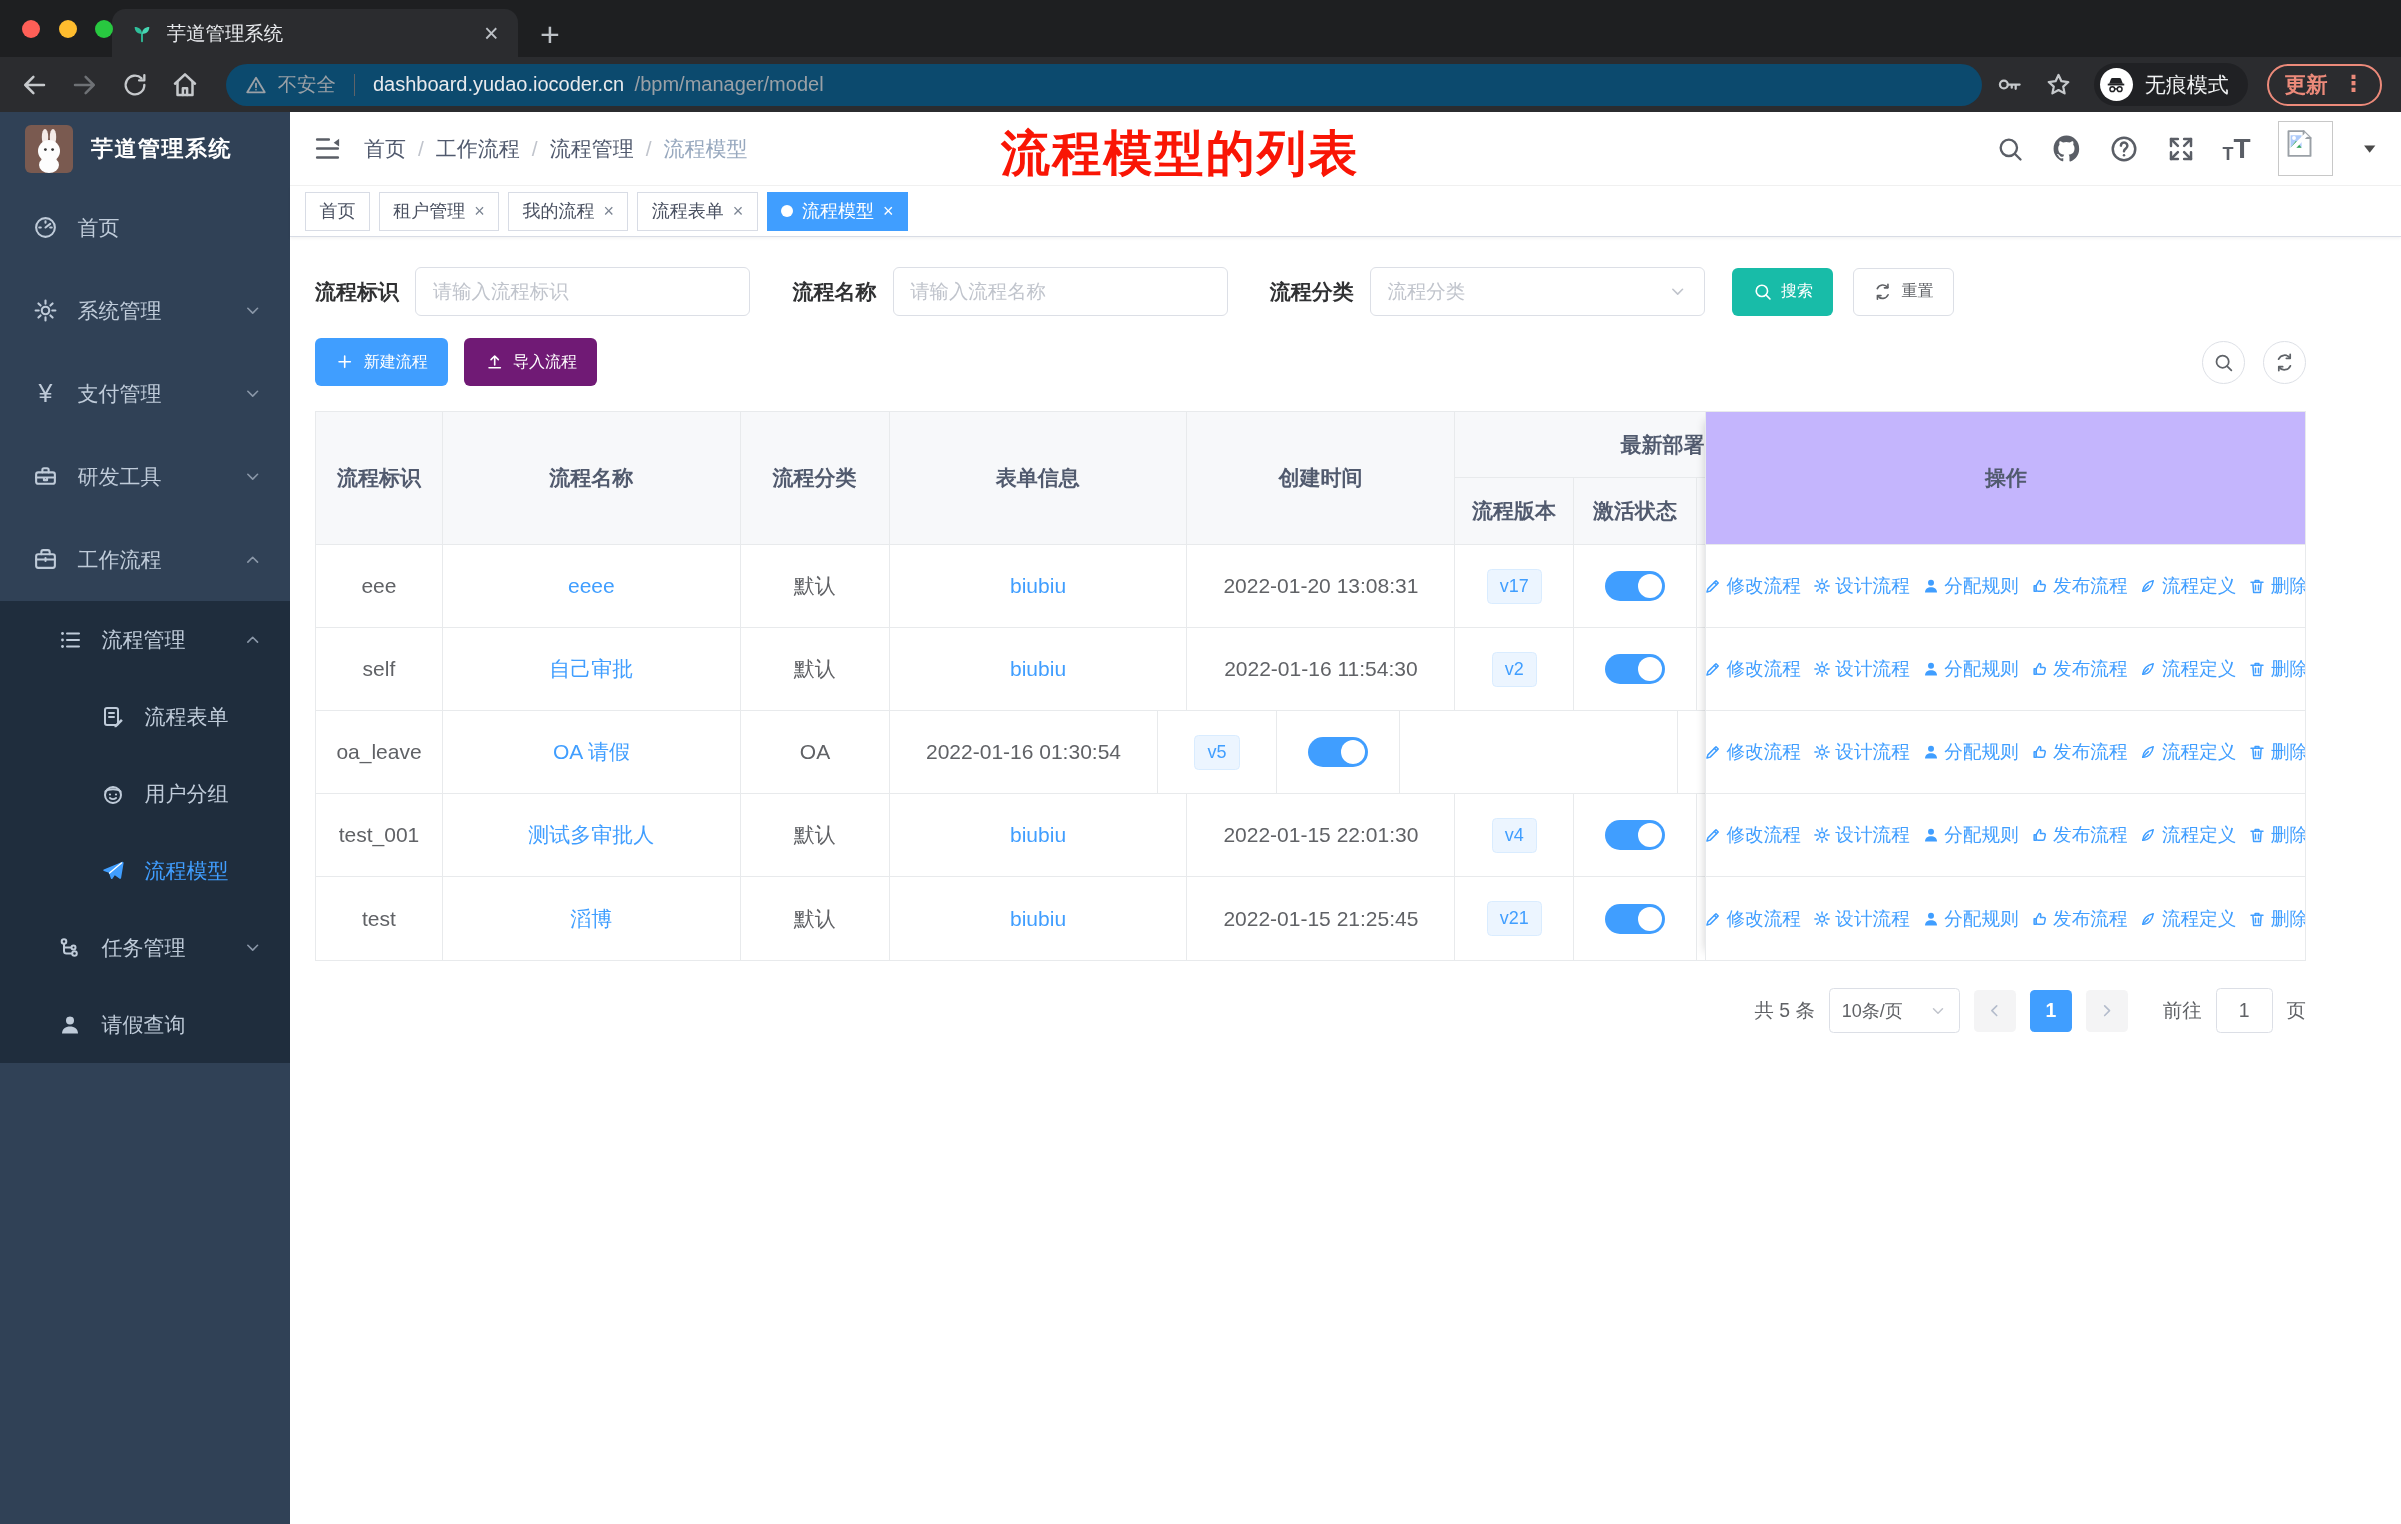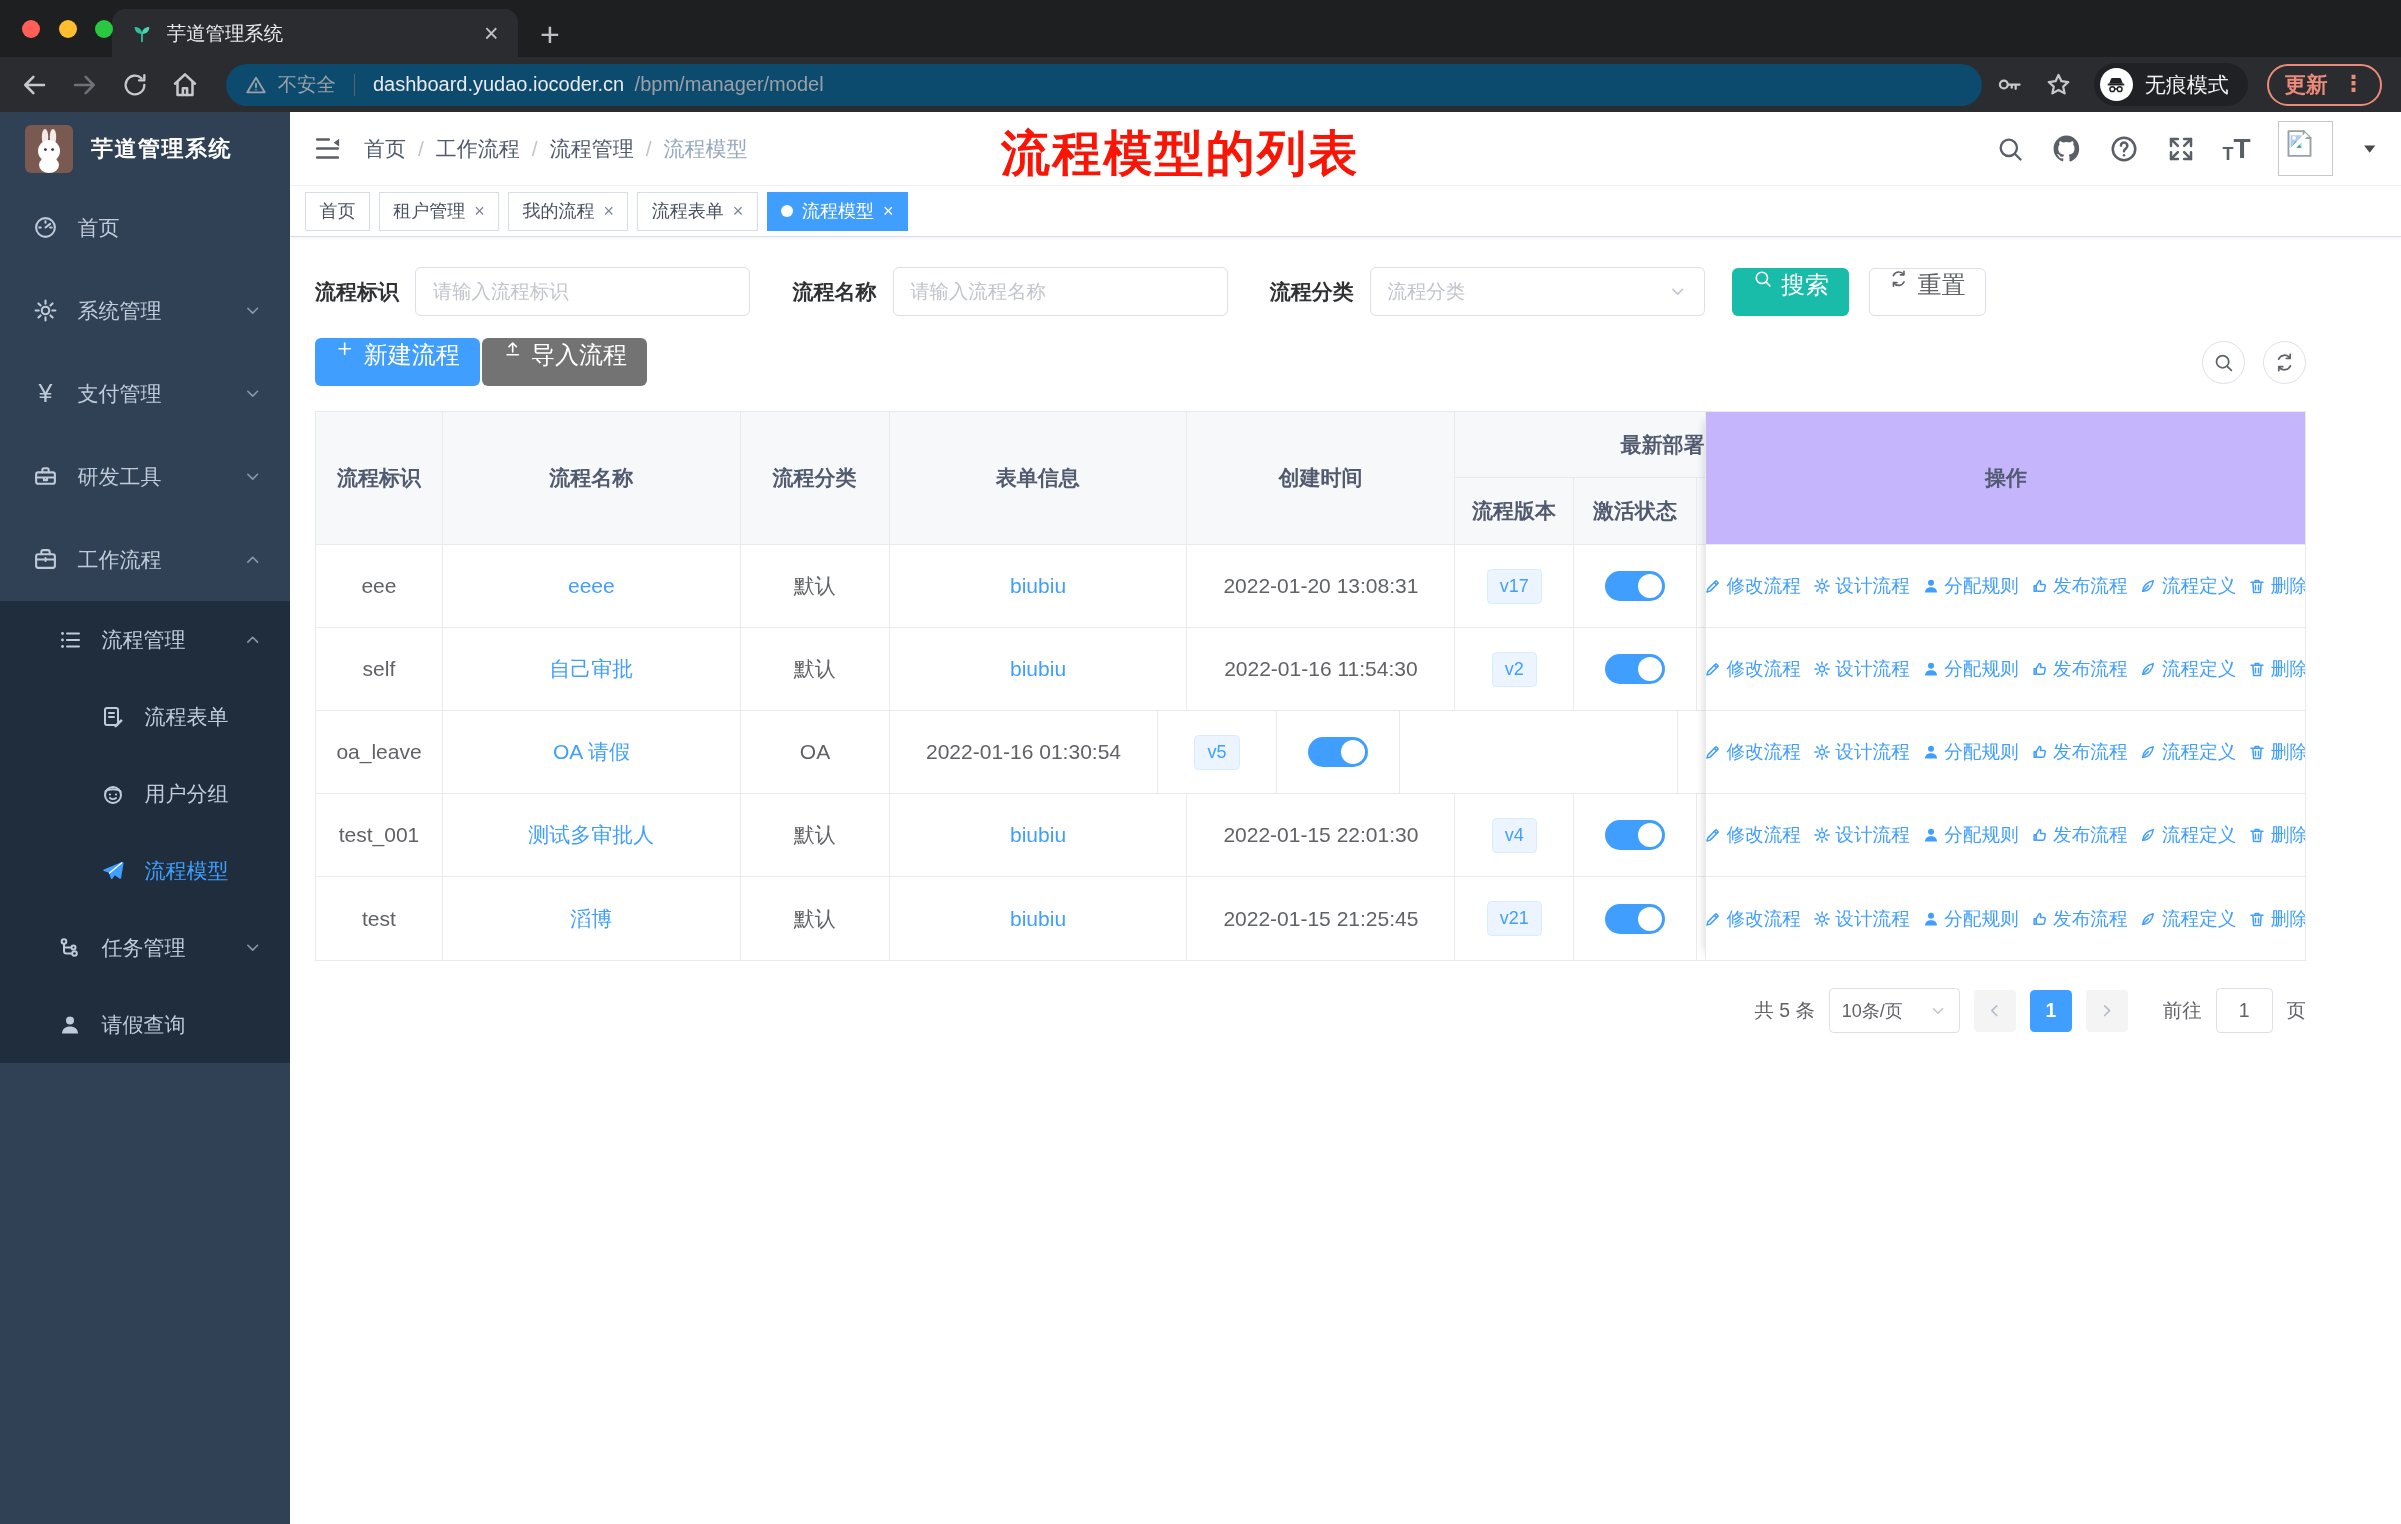--- a/index.html
+++ b/index.html
@@ -86,27 +86,27 @@
   .filter-row { display:flex; align-items:center; margin-bottom:22px; }
   .f-label { font-size:21px; font-weight:bold; color:#303133; margin-right:16.4px; white-space:nowrap; }
   .f-input { width:335px; height:49px; border:0.7px solid #dcdfe6; border-radius:6px;
     font-size:19.4px; color:#606266; padding:0 16.4px; outline:none; background:#fff; }
   .f-input::placeholder { color:#c0c4cc; }
   .f-gap { width:42px; }
   .f-select { width:335px; height:49px; border:0.7px solid #dcdfe6; border-radius:6px;
     display:flex; align-items:center; justify-content:space-between; padding:0 16.4px; background:#fff; }
   .f-select .ph { color:#c0c4cc; font-size:19.4px; }
   .f-select .chev { color:#c0c4cc; }
-  .btn { height:48px; border-radius:6px; display:inline-flex; gap:9px;
-    padding:0 19.4px; font-size:24px; cursor:pointer; border:0.7px solid transparent; white-space:nowrap; }
+  .btn { height:48px; border-radius:6px; display:inline-flex; align-items:center; gap:9px;
+    padding:0 19.4px; font-size:16px; cursor:pointer; border:0.7px solid transparent; white-space:nowrap; }
   .btn-search { background:#18bca8; color:#fff; margin-left:27px; }
   .btn-reset { background:#fff; color:#606266; border-color:#dcdfe6; margin-left:19.4px; }
   .action-row { display:flex; align-items:center; margin-bottom:25px; width:1991px; }
   .btn-create { background:#409eff; color:#fff; }
-  .btn-import { background:#737373; color:#fff; margin-left:2px; }
+  .btn-import { background:#701a75; color:#fff; margin-left:16px; }
   .round-btns { margin-left:auto; display:flex; gap:18px; }
   .round-btn { width:43px; height:43px; border-radius:50%; border:0.7px solid #dde0e6; background:#fff;
     display:flex; align-items:center; justify-content:center; color:#5f6368; }
 
   
   .table-wrap { position:relative; width:1991px; border:0.7px solid #e8eaec; overflow:hidden; }
   .tbl { width:1659px; }
   .thead { display:flex; background:#f7f8fa; height:133px; }
   .th { display:flex; align-items:center; justify-content:center; font-size:21px; font-weight:bold;
     color:#515a6e; border-right:0.7px solid #e8eaec; border-bottom:0.7px solid #e8eaec; height:133px; }

